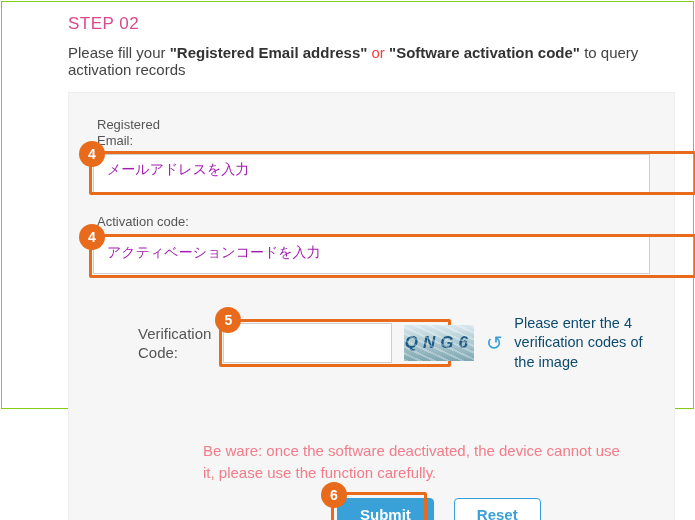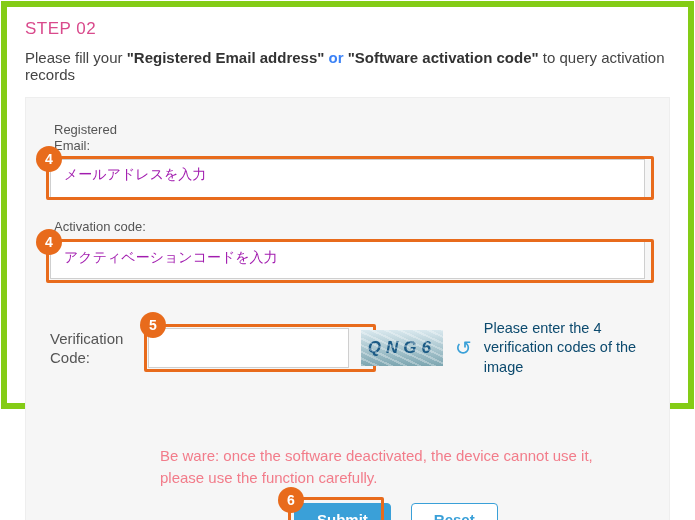--- a/index.html
+++ b/index.html
@@ -4,40 +4,41 @@
 <style>
   * { box-sizing: border-box; margin: 0; padding: 0; }
   body {
     font-family: -apple-system, "Segoe UI", Arial, sans-serif;
     background: #fff;
     width: 695px;
     height: 520px;
     overflow: hidden;
   }
   .outer {
-    border: 6px solid #84cc16;
+    border: 1px solid #84cc16;
     width: 693px;
     height: 408px;
     margin: 1px;
     position: relative;
+    padding-left: 48px;
   }
   .step-title {
     color: #d94a8c;
     font-size: 17px;
     letter-spacing: 0.5px;
     margin: 12px 0 10px 18px;
     font-weight: 400;
   }
   .instruction {
     color: #444;
     font-size: 15px;
     margin: 0 18px 14px 18px;
   }
   .instruction b { font-weight: 700; color: #333; }
-  .instruction .or { color: #3b82f6; font-weight: 700; }
+  .instruction .or { color: #ef4444; font-weight: 400; }
   .panel {
     background: #f6f6f6;
     border: 1px solid #eee;
     margin: 0 18px;
     padding: 18px 24px 60px 24px;
     position: relative;
     height: 430px;
   }
   .field-group { position: relative; margin-top: 6px; }
   .label {
@@ -78,20 +79,21 @@
     justify-content: center;
     z-index: 5;
   }
   .row2 { margin-top: 20px; }
   .captcha-row {
     display: flex;
     align-items: center;
     margin-top: 40px;
     gap: 12px;
     position: relative;
+    margin-left: 45px;
   }
   .captcha-label {
     color: #555;
     font-size: 15px;
     width: 96px;
     line-height: 1.3;
   }
   .captcha-input-wrap { position: relative; width: 224px; }
   .captcha-input {
     width: 100%;

